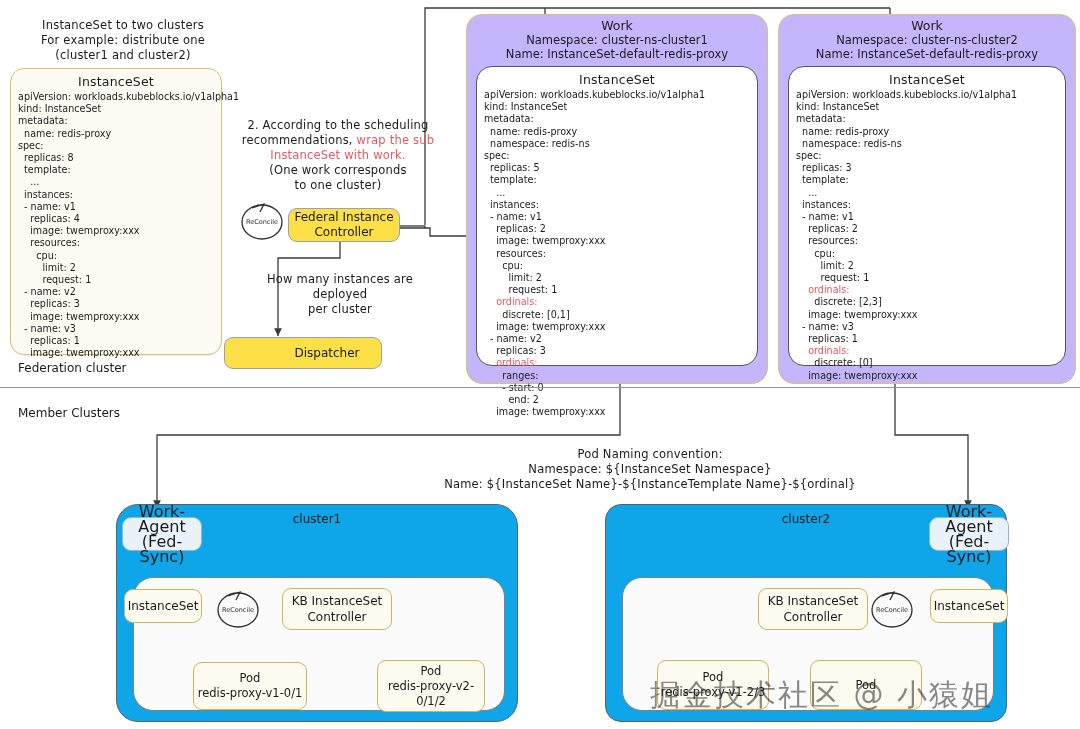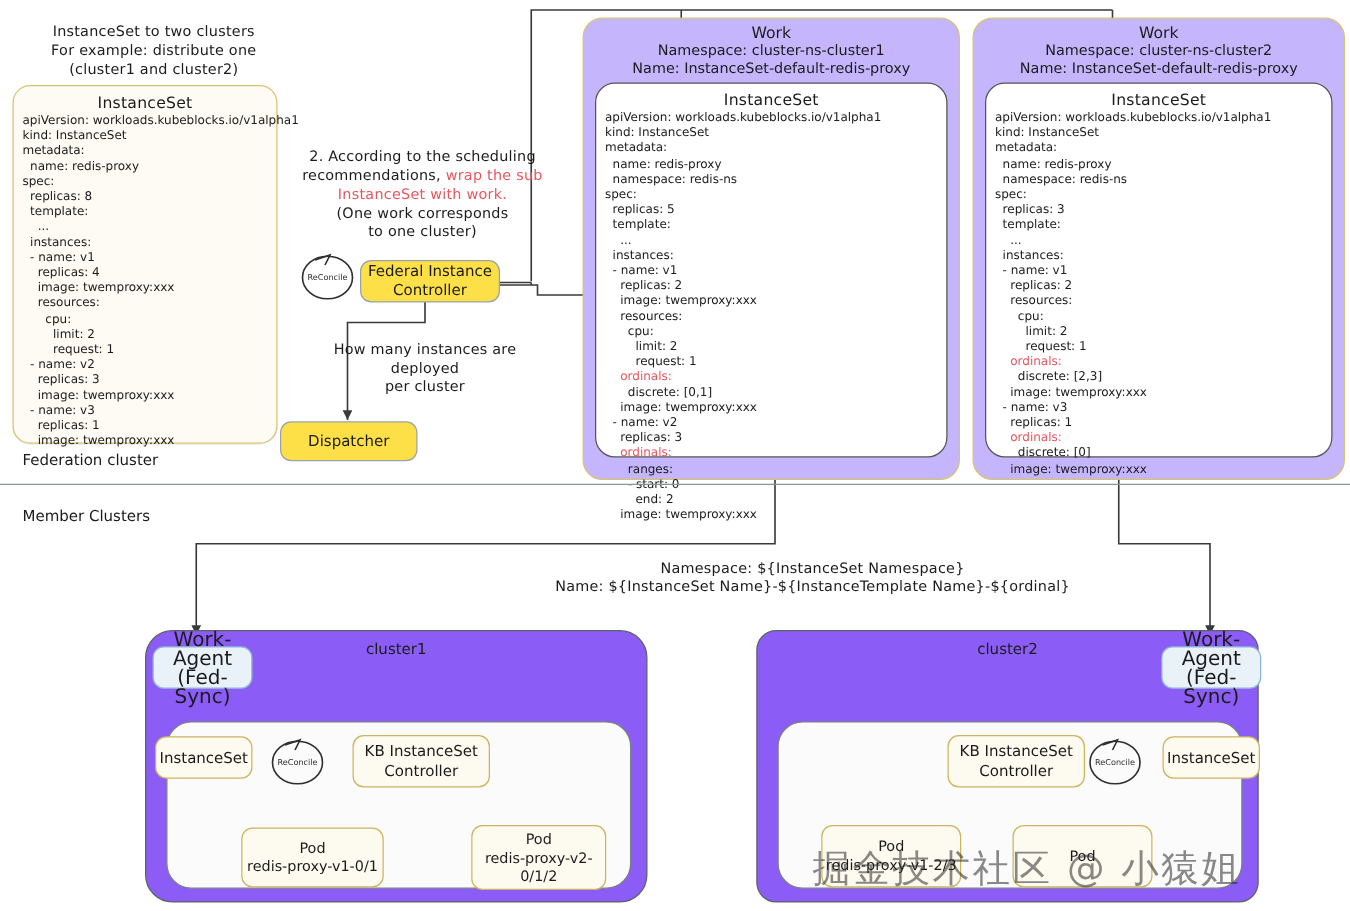--- a/index.html
+++ b/index.html
@@ -38,21 +38,21 @@
   .ylwbox{
     border:1.4px solid #cdb45f;border-radius:9px;background:#fdfaef;
     text-align:center;font-size:12px;line-height:16px;
     display:flex;align-items:center;justify-content:center;
   }
   .bluebox{
     border:1.4px solid #8fb6d6;border-radius:9px;background:#eaf2f9;
     text-align:center;font-size:16px;line-height:15px;
     display:flex;align-items:center;justify-content:center;
   }
-  .panel{border:1.5px solid #5c6168;border-radius:22px;background:#8b5cf6;}
+  .panel{border:1.5px solid #5c6168;border-radius:22px;background:#0ea5e9;}
   .panel2{border:1.4px solid #7b8087;border-radius:20px;background:#fbfbfc;}
   .ptitle{text-align:center;font-size:12px;}
 
   .reconcile{width:48px;height:44px;}
   .reconcile text{font-size:6.5px;font-family:"DejaVu Sans",sans-serif;}
   .podlbl{font-size:11.5px;line-height:15px;text-align:center;}
   .watermark{
     font-size:30px;color:rgba(40,40,40,.55);letter-spacing:2px;
     font-family:"DejaVu Sans",sans-serif;white-space:nowrap;
   }
@@ -126,21 +126,21 @@
   </svg>
 
   <div class="abs greybox" style="left:288px;top:208px;width:110px;height:32px;white-space:pre-line;">Federal Instance
 Controller</div>
 
   <div class="abs note" style="left:240px;top:272px;width:200px;">
     <div>How many instances are deployed</div>
     <div>per cluster</div>
   </div>
 
-  <div class="abs greybox" style="left:224px;top:337px;width:108px;height:30px;">Dispatcher</div>
+  <div class="abs greybox" style="left:224px;top:337px;width:108px;height:30px;padding-left:48px;">Dispatcher</div>
 
   <div class="abs workbox" style="left:466px;top:14px;width:300px;height:368px;">
     <div class="workhead">
       <div class="t">Work</div>
       <div>Namespace: cluster-ns-cluster1</div>
       <div>Name: InstanceSet-default-redis-proxy</div>
     </div>
     <div class="innerbox" style="height:298px;">
       <div class="yamltitle">InstanceSet</div>
       <div class="yaml"><div>apiVersion: workloads.kubeblocks.io/v1alpha1</div><div>kind: InstanceSet</div><div>metadata:</div><div>  name: redis-proxy</div><div>  namespace: redis-ns</div><div>spec:</div><div>  replicas: 5</div><div>  template:</div><div>    ...</div><div>  instances:</div><div>  - name: v1</div><div>    replicas: 2</div><div>    image: twemproxy:xxx</div><div>    resources:</div><div>      cpu:</div><div>        limit: 2</div><div>        request: 1</div><div class="k">    ordinals:</div><div>      discrete: [0,1]</div><div>    image: twemproxy:xxx</div><div>  - name: v2</div><div>    replicas: 3</div><div class="k">    ordinals:</div><div>      ranges:</div><div>      - start: 0</div><div>        end: 2</div><div>    image: twemproxy:xxx</div></div>
@@ -157,20 +157,21 @@
       <div class="yamltitle">InstanceSet</div>
       <div class="yaml"><div>apiVersion: workloads.kubeblocks.io/v1alpha1</div><div>kind: InstanceSet</div><div>metadata:</div><div>  name: redis-proxy</div><div>  namespace: redis-ns</div><div>spec:</div><div>  replicas: 3</div><div>  template:</div><div>    ...</div><div>  instances:</div><div>  - name: v1</div><div>    replicas: 2</div><div>    resources:</div><div>      cpu:</div><div>        limit: 2</div><div>        request: 1</div><div class="k">    ordinals:</div><div>      discrete: [2,3]</div><div>    image: twemproxy:xxx</div><div>  - name: v3</div><div>    replicas: 1</div><div class="k">    ordinals:</div><div>      discrete: [0]</div><div>    image: twemproxy:xxx</div></div>
     </div>
   </div>
 
   <div class="abs label" style="left:18px;top:361px;">Federation cluster</div>
   <div class="abs divider" style="left:0px;top:387px;width:1080px;"></div>
   <div class="abs label" style="left:18px;top:406px;">Member Clusters</div>
 
   <div class="abs note" style="left:430px;top:447px;width:440px;">
+    <div>Pod Naming convention:</div>
     <div>Namespace: ${InstanceSet Namespace}</div>
     <div>Name: ${InstanceSet Name}-${InstanceTemplate Name}-${ordinal}</div>
   </div>
 
   <div class="abs panel" style="left:116px;top:504px;width:400px;height:216px;">
     <div class="ptitle" style="margin-top:7px;">cluster1</div>
     <div class="panel2" style="position:absolute;left:16px;top:72px;width:370px;height:132px;"></div>
   </div>
   <div class="abs bluebox" style="left:122px;top:517px;width:78px;height:32px;white-space:pre-line;">Work-Agent
 (Fed-Sync)</div>

